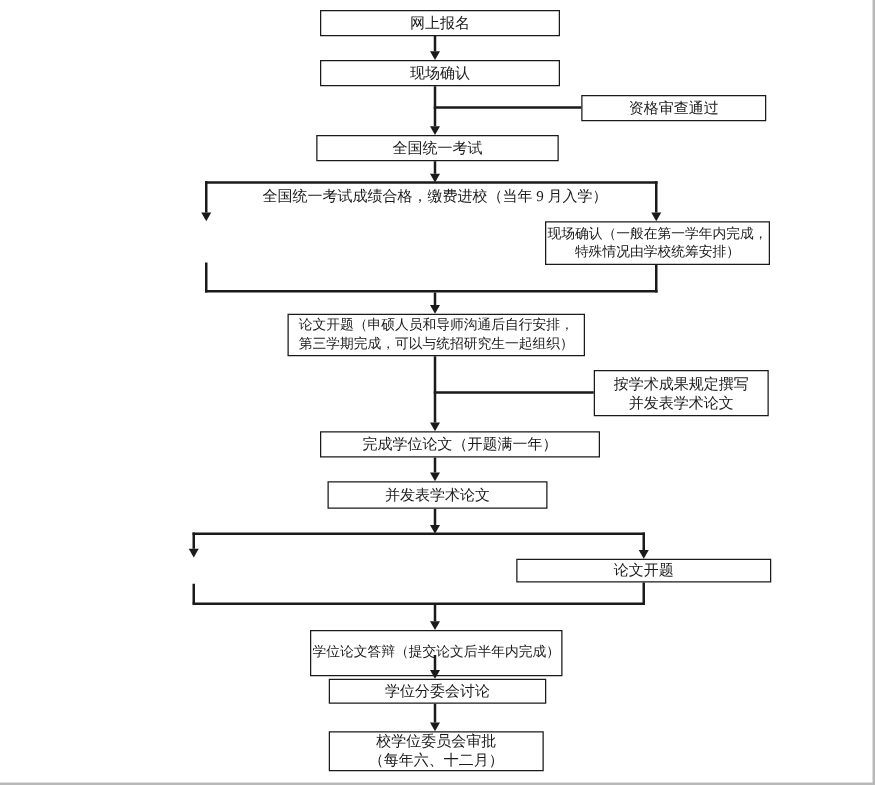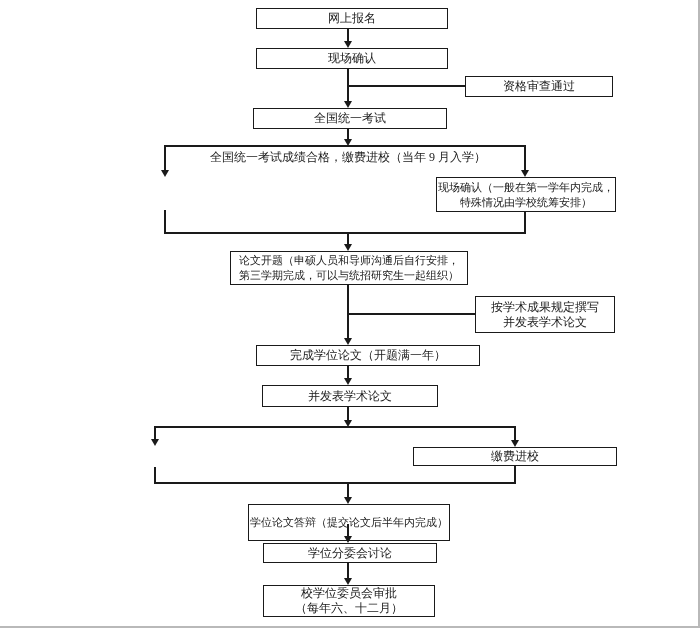--- a/index.html
+++ b/index.html
@@ -69,21 +69,21 @@
   <div class="node" style="left:256px;top:345px;width:224px;height:21px">
     <span class="nl">完成学位论文（开题满一年）</span>
   </div>
 
   <div class="node" style="left:262px;top:385px;width:176px;height:22px">
     <span class="nl">并发表学术论文</span>
   </div>
 
 
   <div class="node" style="left:413px;top:447px;width:204px;height:19px">
-    <span class="nl">缴费进校</span>
+    <span class="nl">论文开题</span>
   </div>
 
   <div class="node fs11" style="left:248px;top:504px;width:202px;height:37px">
     <span class="nl">学位论文答辩（提交论文后半年内完成）</span>
   </div>
 
   <div class="node" style="left:263px;top:543px;width:174px;height:20px">
     <span class="nl">学位分委会讨论</span>
   </div>
 

